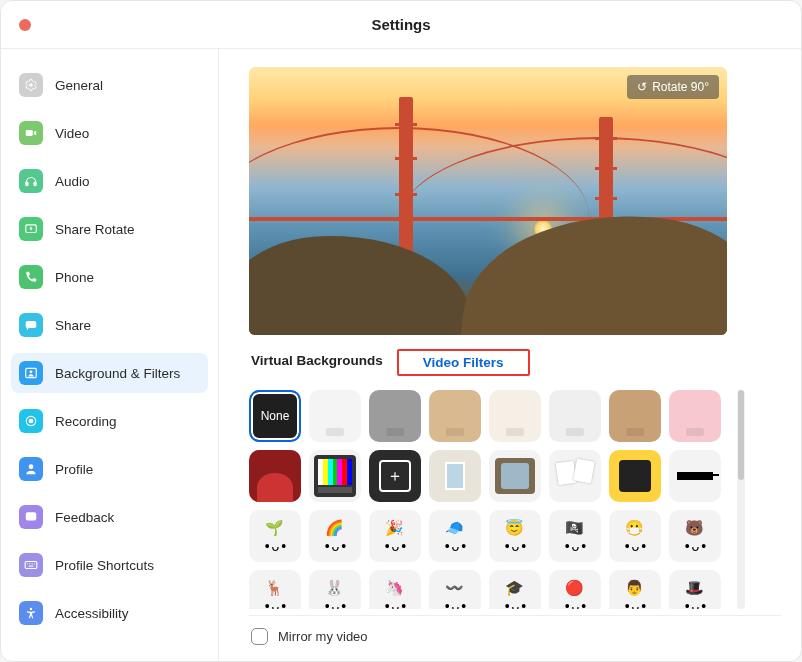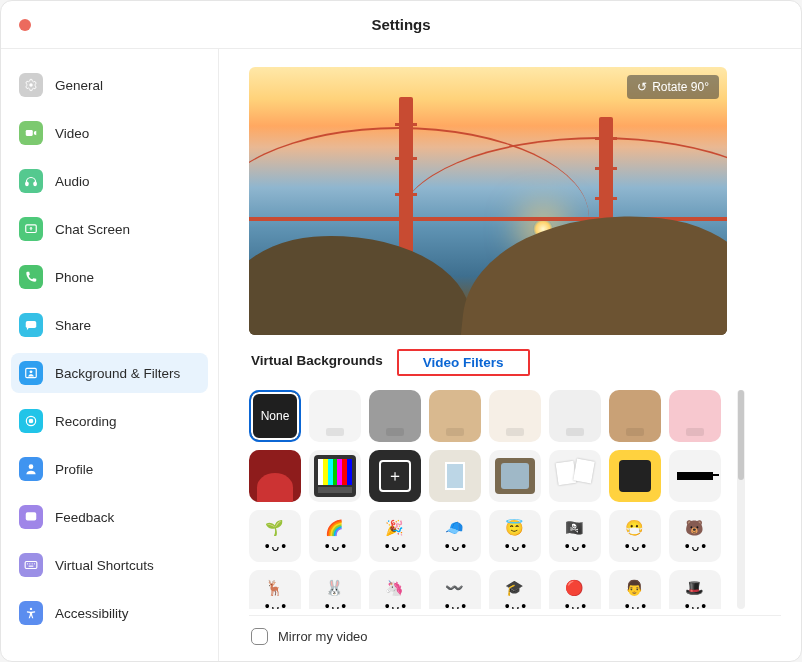--- a/index.html
+++ b/index.html
@@ -222,21 +222,21 @@
           </div>
           <span>Audio</span>
         </div>
         <div class="side-item">
           <div class="side-icon" style="background:#4ec97a">
             <svg width="14" height="14" viewBox="0 0 24 24" fill="currentColor">
               <rect x="3" y="5" width="18" height="13" rx="2" fill="none" stroke="currentColor" stroke-width="2"></rect>
               <path d="M12 8l3 3h-2v3h-2v-3H9z"></path>
             </svg>
           </div>
-          <span>Chat Screen</span>
+          <span>Share Rotate</span>
         </div>
         <div class="side-item">
           <div class="side-icon" style="background:#4cc36e">
             <svg width="14" height="14" viewBox="0 0 24 24" fill="currentColor">
               <path d="M6 3c-1 0-2 1-2 2 0 8 7 15 15 15 1 0 2-1 2-2v-3l-5-1-2 2c-3-1-5-3-6-6l2-2-1-5H6z"></path>
             </svg>
           </div>
           <span>Phone</span>
         </div>
         <div class="side-item">
@@ -291,21 +291,21 @@
           <div class="side-icon" style="background:#9b8fe6">
             <svg width="14" height="14" viewBox="0 0 24 24" fill="currentColor">
               <rect x="2" y="6" width="20" height="12" rx="2" fill="none" stroke="currentColor" stroke-width="2"></rect>
               <circle cx="6" cy="10" r="1"></circle>
               <circle cx="10" cy="10" r="1"></circle>
               <circle cx="14" cy="10" r="1"></circle>
               <circle cx="18" cy="10" r="1"></circle>
               <rect x="8" y="13" width="8" height="2"></rect>
             </svg>
           </div>
-          <span>Virtual Shortcuts</span>
+          <span>Profile Shortcuts</span>
         </div>
         <div class="side-item">
           <div class="side-icon" style="background:#5b8def">
             <svg width="14" height="14" viewBox="0 0 24 24" fill="currentColor">
               <circle cx="12" cy="5" r="2"></circle>
               <path d="M5 9l7 1 7-1v2l-5 1v3l2 6h-2l-2-5-2 5H8l2-6v-3L5 11z"></path>
             </svg>
           </div>
           <span>Accessibility</span>
         </div>

